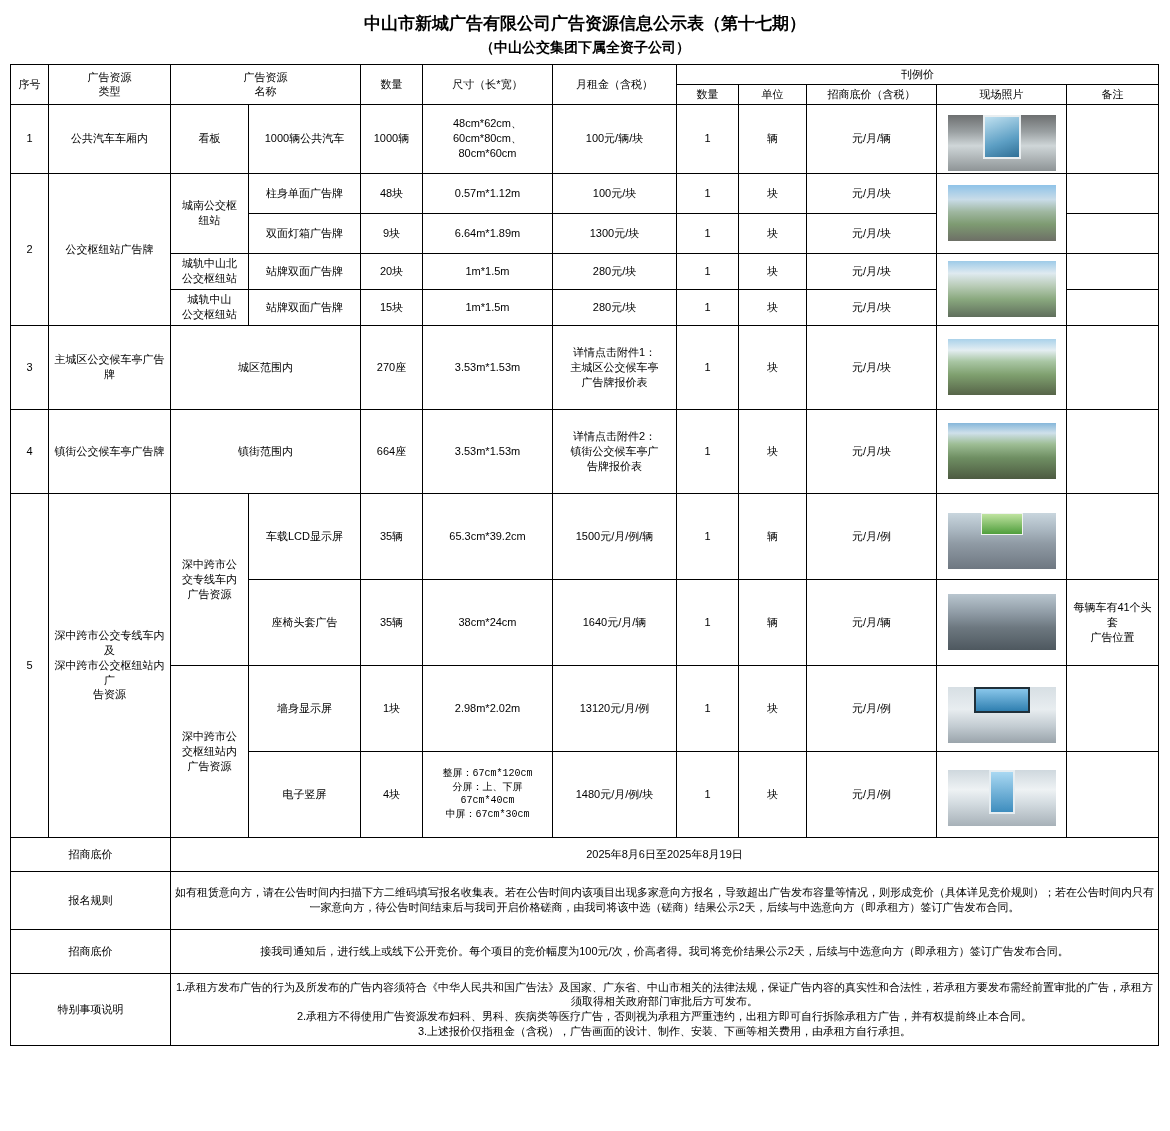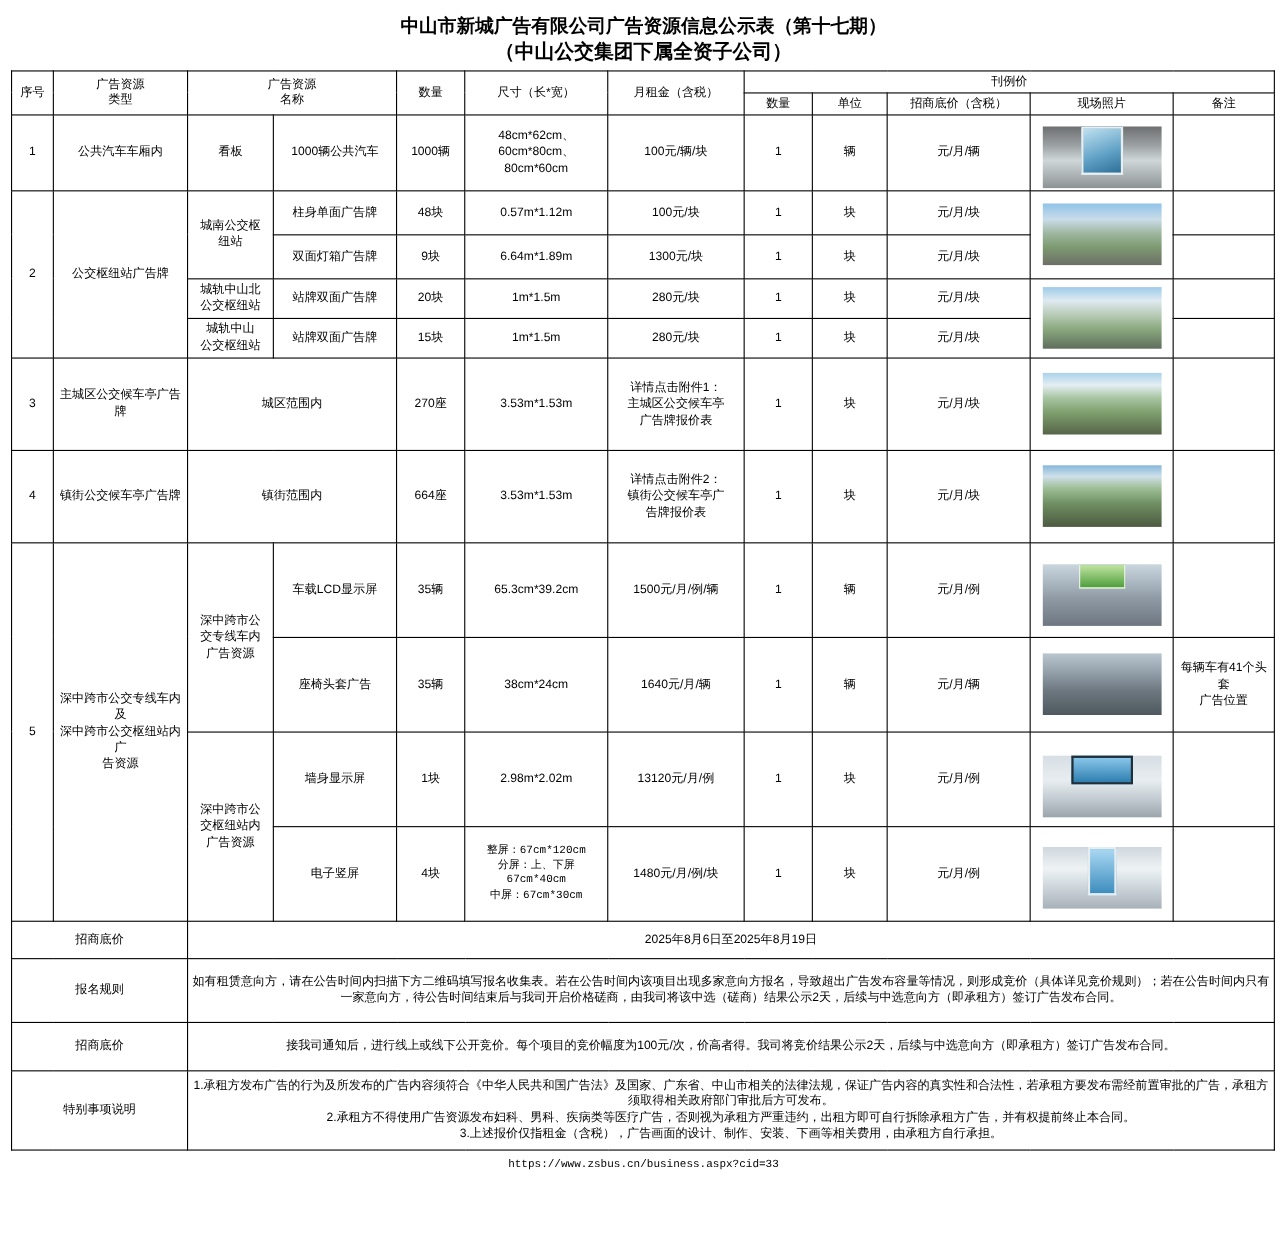--- a/index.html
+++ b/index.html
@@ -1,20 +1,20 @@
 <!DOCTYPE html>
 <html><head>
 <meta charset="utf-8">
 <style>
   html,body{margin:0;padding:0;background:#ffffff;}
   body{width:1170px;height:1131px;font-family:"Liberation Sans","DejaVu Sans",sans-serif;color:#000;}
   .page{width:1170px;height:1131px;position:relative;box-sizing:border-box;padding:0 10px;}
   .title-block{text-align:center;padding-top:12px;}
   .title1{font-size:17px;font-weight:bold;line-height:24px;}
-  .title2{font-size:18px;font-weight:bold;line-height:22px;}
+  .title2{font-size:14px;font-weight:bold;line-height:22px;}
   table.main{border-collapse:collapse;width:1148px;margin-top:6px;table-layout:fixed;}
   table.main td,table.main th{border:1px solid #000;font-size:11px;text-align:center;vertical-align:middle;padding:2px 3px;line-height:1.35;font-weight:normal;}
   .hdr{font-weight:bold;font-size:12px;}
   .ph{width:108px;height:56px;margin:0 auto;display:block;border:0;}
   .note-row td{text-align:left;padding:6px 8px;font-size:11px;line-height:1.55;}
   .note-label{text-align:center !important;font-weight:bold;font-size:12px;}
   .center-note{text-align:center !important;}
   .footer{margin-top:6px;text-align:center;font-size:11px;line-height:1.5;}
   .footer .url{font-family:"Liberation Mono","DejaVu Sans Mono",monospace;font-size:10px;}
   
@@ -280,16 +280,15 @@
       <tr class="note-row" style="height:72px">
         <td class="note-label" colspan="2">特别事项说明</td>
         <td colspan="10" style="white-space:pre-line">1.承租方发布广告的行为及所发布的广告内容须符合《中华人民共和国广告法》及国家、广东省、中山市相关的法律法规，保证广告内容的真实性和合法性，若承租方要发布需经前置审批的广告，承租方须取得相关政府部门审批后方可发布。
 2.承租方不得使用广告资源发布妇科、男科、疾病类等医疗广告，否则视为承租方严重违约，出租方即可自行拆除承租方广告，并有权提前终止本合同。
 3.上述报价仅指租金（含税），广告画面的设计、制作、安装、下画等相关费用，由承租方自行承担。</td>
       </tr>
     </tbody>
   </table>
 
   <div class="footer">
-    <div class="url">https://www.zsbus.cn/business.aspx?cid=33</div>
   </div>
 
 </div>
 
 </body></html>

